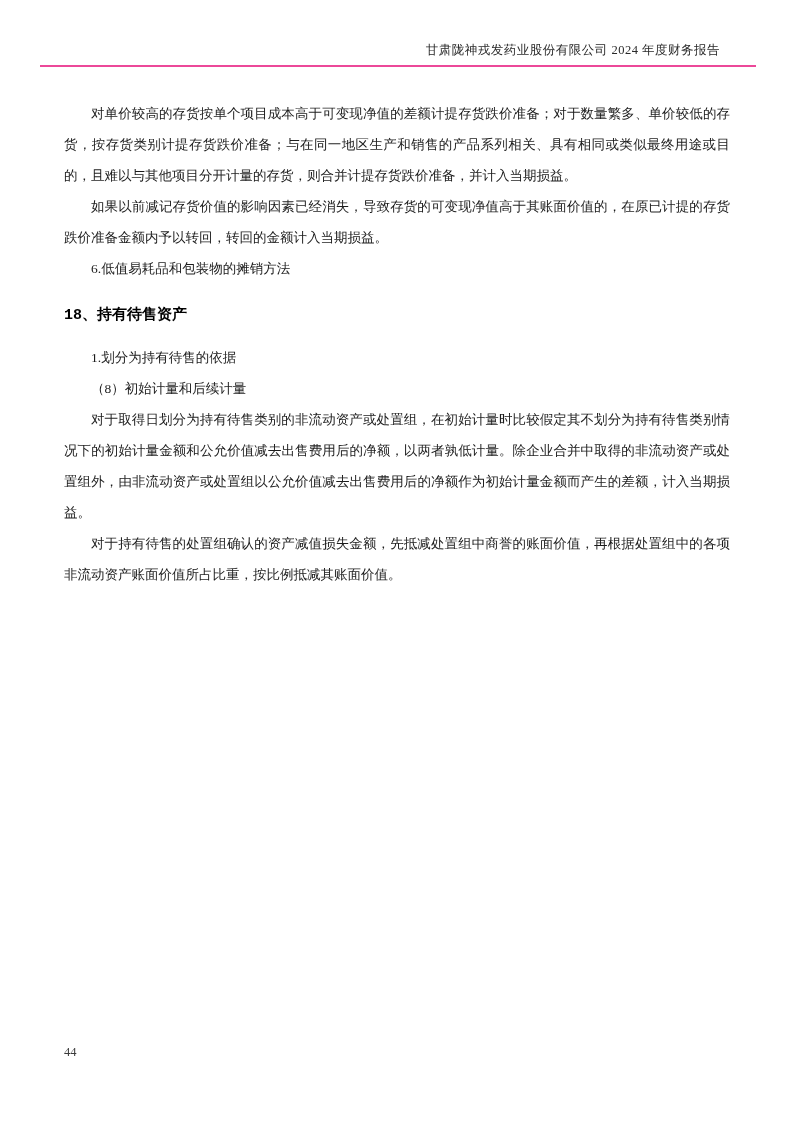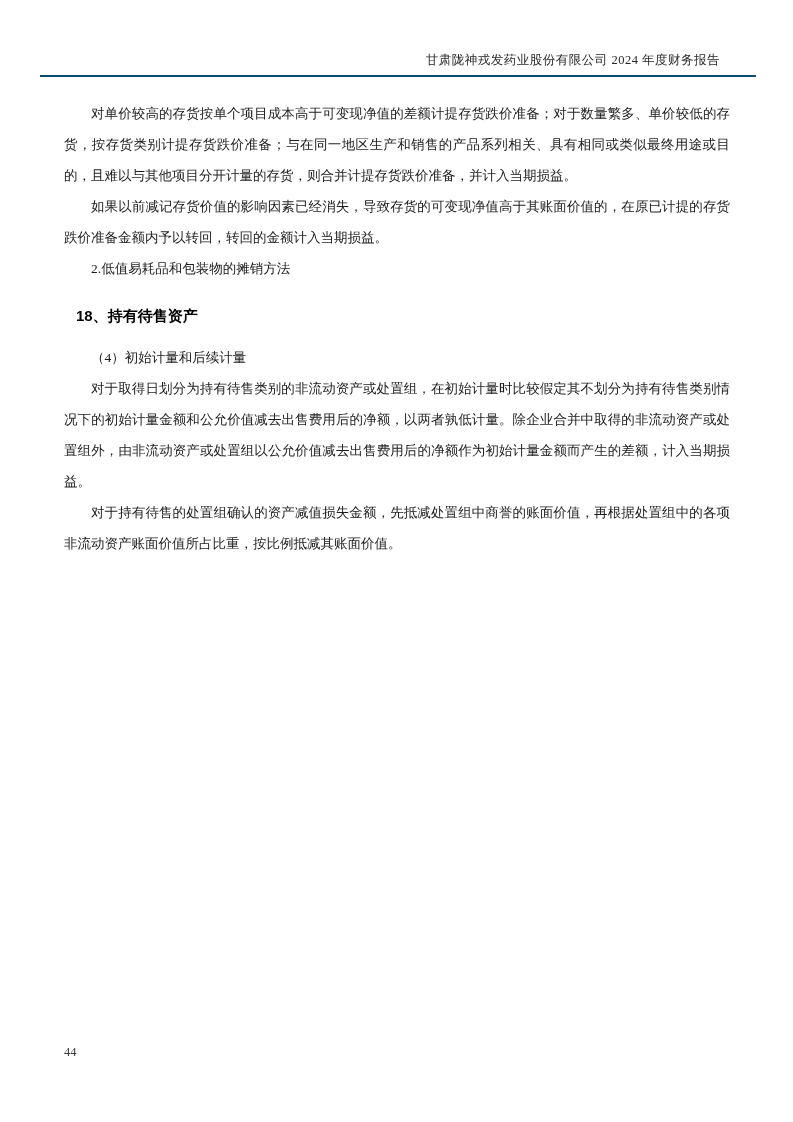--- a/index.html
+++ b/index.html
@@ -16,23 +16,23 @@
     font-family: "Liberation Serif", "DejaVu Serif", serif;
     color: #1c1c1c;
     overflow: hidden;
     box-sizing: border-box;
   }
   .page-header {
     position: absolute;
     top: 0;
     left: 40px;
     right: 37px;
-    padding-top: 50px;
+    padding-top: 40px;
     padding-bottom: 6px;
-    border-bottom: 2px solid #0c4a6e;
+    border-bottom: 2px solid #ec4899;
     text-align: right;
   }
   .page-header .header-title {
     display: inline-block;
     padding-right: 36px;
     font-size: 12.5px;
     letter-spacing: 0.5px;
     color: #2a2a2a;
   }
   .doc-body {
@@ -45,27 +45,27 @@
     margin: 0;
     font-size: 13.5px;
     line-height: 31px;
     text-align: justify;
     text-indent: 2em;
     color: #1c1c1c;
     word-break: break-all;
     font-family: Liberation Serif, serif;
   }
   .section-heading {
-    margin: 20px 0 14px 12px;
+    margin: 20px 0 14px 0;
     font-size: 15px;
     font-weight: bold;
     line-height: 24px;
     text-indent: 0;
     color: #000000;
-    font-family: Liberation Sans, sans-serif;
+    font-family: Liberation Mono, monospace;
   }
   .page-footer {
     position: absolute;
     bottom: 0;
     left: 64px;
     right: 70px;
     height: 80px;
   }
   .page-footer .page-number {
     font-size: 12.5px;
@@ -77,23 +77,24 @@
 
 <div class="page">
 
   <div class="page-header">
     <span class="header-title">甘肃陇神戎发药业股份有限公司 2024 年度财务报告</span>
   </div>
 
   <div class="doc-body">
     <p class="para">对单价较高的存货按单个项目成本高于可变现净值的差额计提存货跌价准备；对于数量繁多、单价较低的存货，按存货类别计提存货跌价准备；与在同一地区生产和销售的产品系列相关、具有相同或类似最终用途或目的，且难以与其他项目分开计量的存货，则合并计提存货跌价准备，并计入当期损益。</p>
     <p class="para">如果以前减记存货价值的影响因素已经消失，导致存货的可变现净值高于其账面价值的，在原已计提的存货跌价准备金额内予以转回，转回的金额计入当期损益。</p>
-    <p class="para">2.低值易耗品和包装物的摊销方法</p>
+    <p class="para">6.低值易耗品和包装物的摊销方法</p>
     <h2 class="section-heading">18、持有待售资产</h2>
-    <p class="para">（4）初始计量和后续计量</p>
+    <p class="para">1.划分为持有待售的依据</p>
+    <p class="para">（8）初始计量和后续计量</p>
     <p class="para">对于取得日划分为持有待售类别的非流动资产或处置组，在初始计量时比较假定其不划分为持有待售类别情况下的初始计量金额和公允价值减去出售费用后的净额，以两者孰低计量。除企业合并中取得的非流动资产或处置组外，由非流动资产或处置组以公允价值减去出售费用后的净额作为初始计量金额而产生的差额，计入当期损益。</p>
     <p class="para">对于持有待售的处置组确认的资产减值损失金额，先抵减处置组中商誉的账面价值，再根据处置组中的各项非流动资产账面价值所占比重，按比例抵减其账面价值。</p>
   </div>
 
   <div class="page-footer">
     <span class="page-number">44</span>
   </div>
 
 </div>
 

